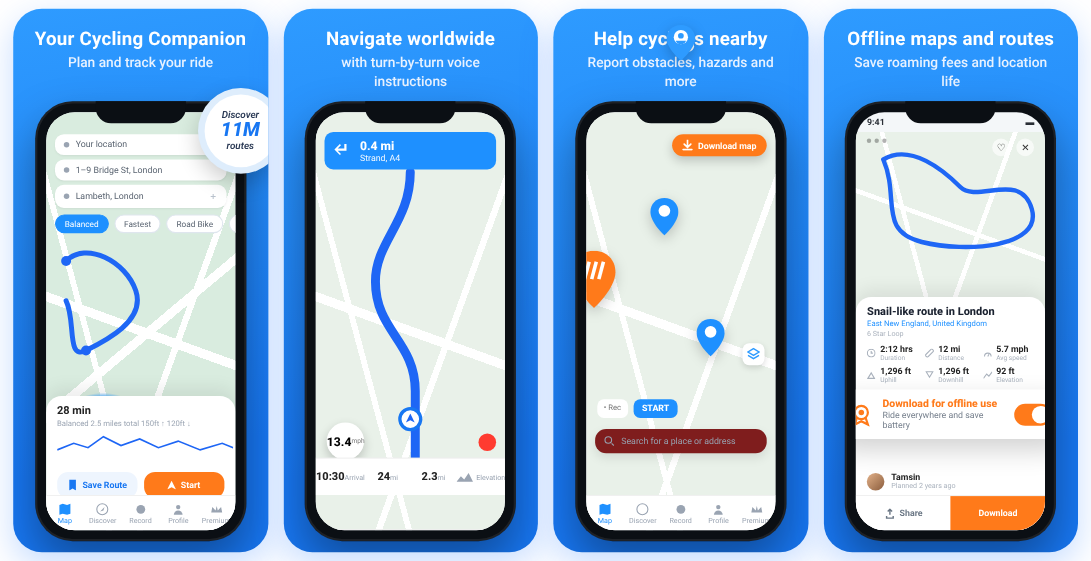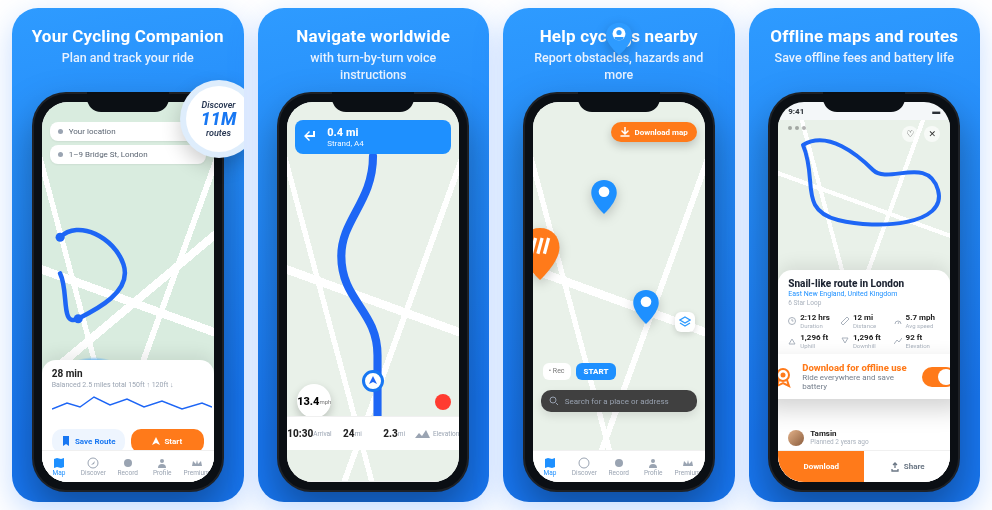--- a/index.html
+++ b/index.html
@@ -107,21 +107,21 @@
 
   
   .p3 .callout{position:absolute;top:20px;right:8px;z-index:4;background:var(--orange);color:#fff;font-size:8px;border-radius:14px;padding:5px 9px;display:flex;align-items:center;gap:5px;font-weight:700;box-shadow:0 4px 10px rgba(0,0,0,.2)}
   .pin{position:absolute;z-index:3;width:26px;height:34px;filter:drop-shadow(0 4px 6px rgba(0,0,0,.2))}
   .p3 .pin1{left:58px;top:78px}
   .p3 .pin2{left:-14px;top:126px;width:42px;height:52px}
   .p3 .pin3{left:100px;top:188px}
   .p3 .startpill{position:absolute;left:10px;bottom:102px;z-index:4;display:flex;gap:5px}
   .p3 .mini{background:#fff;border-radius:6px;font-size:7px;color:#777;padding:4px 6px}
   .p3 .startbtn{background:var(--blue);color:#fff;font-size:8px;font-weight:800;border-radius:6px;padding:4px 8px}
-  .p3 .searchbar{position:absolute;left:8px;right:8px;bottom:70px;z-index:4;background:#404040;border-radius:10px;padding:6px 8px;display:flex;align-items:center;gap:6px;font-size:8px;color:#97a0ae;box-shadow:0 4px 10px rgba(0,0,0,.1)}
+  .p3 .searchbar{position:absolute;left:8px;right:8px;bottom:70px;z-index:4;background:#7f1d1d;border-radius:10px;padding:6px 8px;display:flex;align-items:center;gap:6px;font-size:8px;color:#97a0ae;box-shadow:0 4px 10px rgba(0,0,0,.1)}
   .p3 .mapstack{position:absolute;right:10px;bottom:150px;z-index:4;width:20px;height:20px;border-radius:6px;background:#fff;display:flex;align-items:center;justify-content:center;box-shadow:0 2px 6px rgba(0,0,0,.15)}
 
   
   .p4 .map{inset:18px 0 0 0;height:160px}
   .p4 .route4{position:absolute;top:18px;left:0;right:0;height:160px;z-index:2}
   .p4 .detail{position:absolute;left:0;right:0;top:168px;bottom:0;background:#fff;z-index:3;padding:8px 10px 0;border-radius:14px 14px 0 0;box-shadow:0 -6px 16px rgba(0,0,0,.08)}
   .p4 .title{font-size:10px;font-weight:800;color:#1b2230}
   .p4 .subloc{font-size:7px;color:var(--blue);margin-top:1px}
   .p4 .by{font-size:6.5px;color:#aab2bd;margin-top:1px}
   .p4 .icons{position:absolute;top:24px;right:10px;display:flex;gap:6px;z-index:4}
@@ -185,20 +185,31 @@
 
         <div class="topcards">
           <div class="inputrow">
               <span class="dot"></span>
               <span>Your location</span>
             </div>
           <div class="inputrow">
               <span class="dot"></span>
               <span>1–9 Bridge St, London</span>
             </div>
+          <div class="inputrow">
+              <span class="dot"></span>
+              <span>Lambeth, London</span>
+              <span style="margin-left:auto;color:#b9c2cd;font-weight:700">＋</span>
+            </div>
+          <div class="chips">
+            <span class="chip active">Balanced</span>
+            <span class="chip">Fastest</span>
+            <span class="chip">Road Bike</span>
+            <span class="chip">Mountai</span>
+          </div>
         </div>
 
         <div class="map"></div>
         <svg class="routesvg" viewBox="0 0 190 170">
           <path d="M20 30 C40 10,80 30,90 60 S60 110,40 120 S30 90,20 70" fill="none" stroke="#1E66F5" stroke-width="5" stroke-linecap="round"></path>
           <circle cx="20" cy="30" r="5" fill="#1E66F5"></circle>
             <circle cx="40" cy="120" r="5" fill="#1E66F5"></circle>
         </svg>
 
         <div class="sheet">
@@ -429,21 +440,21 @@
           <path d="M15 3c-5 0-9 4-9 9 0 7 9 15 9 15s9-8 9-15c0-5-4-9-9-9z" fill="#fff"></path>
           <circle cx="15" cy="12" r="4" fill="#1E90FF"></circle>
           <circle cx="22" cy="20" r="5" fill="#fff"></circle>
           <path d="M22 17v6M19 20h6" stroke="#1E90FF" stroke-width="2"></path>
         </svg>
     </div>
   </section>
 
   <section class="panel">
     <h2>Offline maps and routes</h2>
-    <p class="sub">Save offline fees and battery life</p>
+    <p class="sub">Save roaming fees and location life</p>
 
     <div class="phone">
       <div class="notch"></div>
       <div class="screen p4">
         <div class="statusbar">
           <span>9:41</span>
           <span class="right">▬</span>
         </div>
         <div class="map pale"></div>
         <div class="dots">
@@ -542,28 +553,28 @@
 
           <div class="user">
             <div class="avatar"></div>
             <div>
               <div style="font-size:8px;font-weight:700;color:#222">Tamsin</div>
               <div style="font-size:6.5px;color:#aab2bd">Planned 2 years ago</div>
             </div>
           </div>
 
           <div class="bottombar">
-            <div class="bbtn dl">
-              <span>Download</span>
-            </div>
             <div class="bbtn share">
               <svg width="10" height="10" style="margin-right:4px" viewBox="0 0 10 10">
                   <path d="M5 1v5M3 3l2-2 2 2M2 7v2h6V7" fill="none" stroke="currentColor" stroke-width="1.3"></path>
                 </svg>
               <span>Share</span>
             </div>
+            <div class="bbtn dl">
+              <span>Download</span>
+            </div>
           </div>
         </div>
       </div>
     </div>
   </section>
 
 </div>
 
 </body></html>

